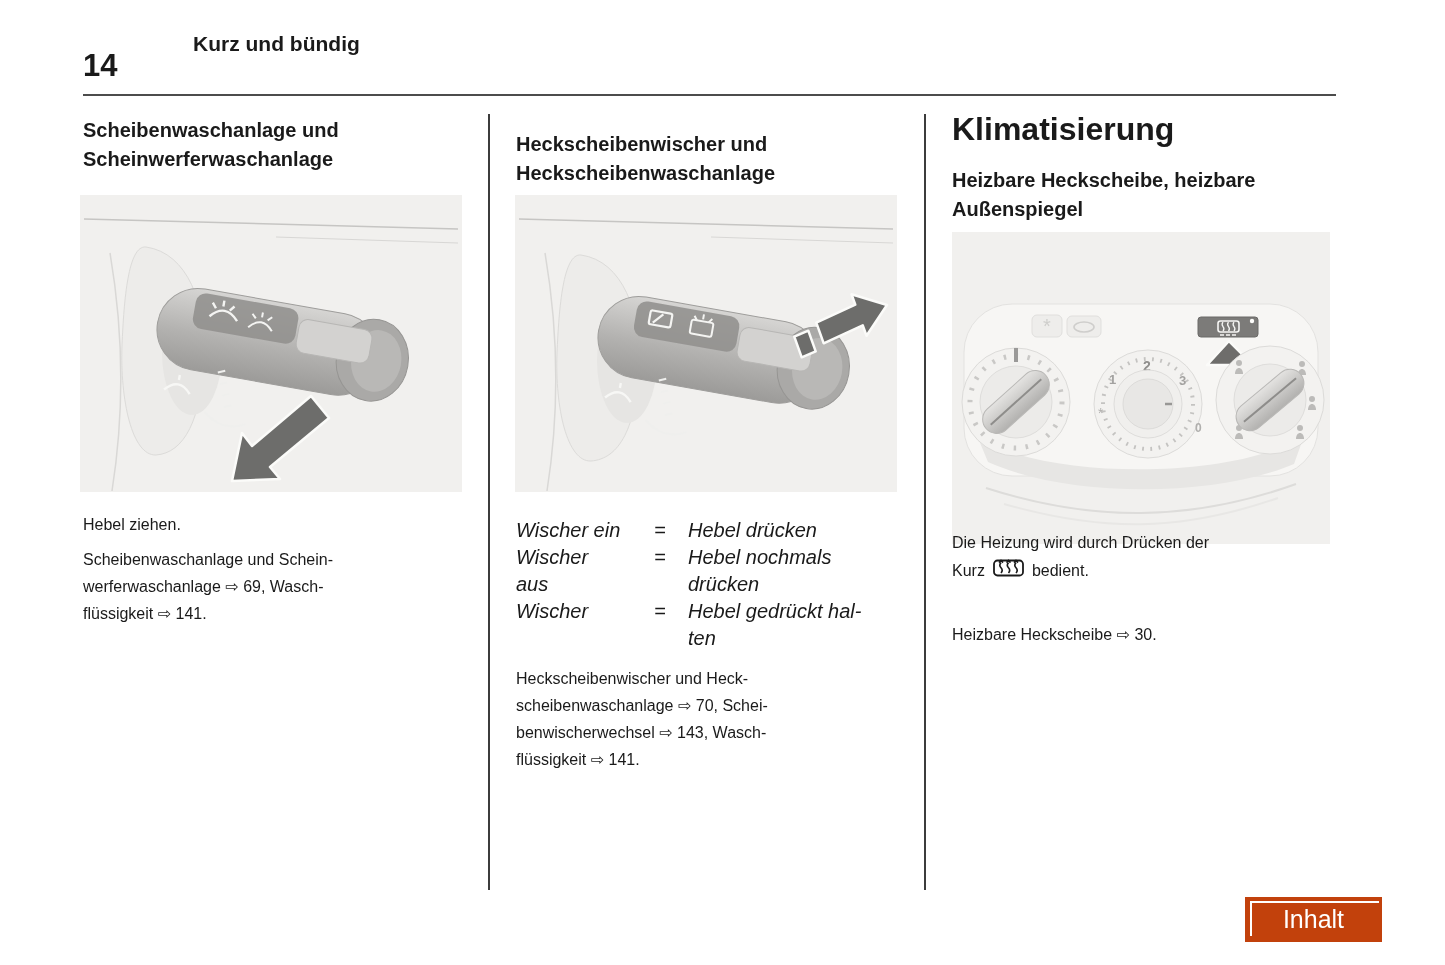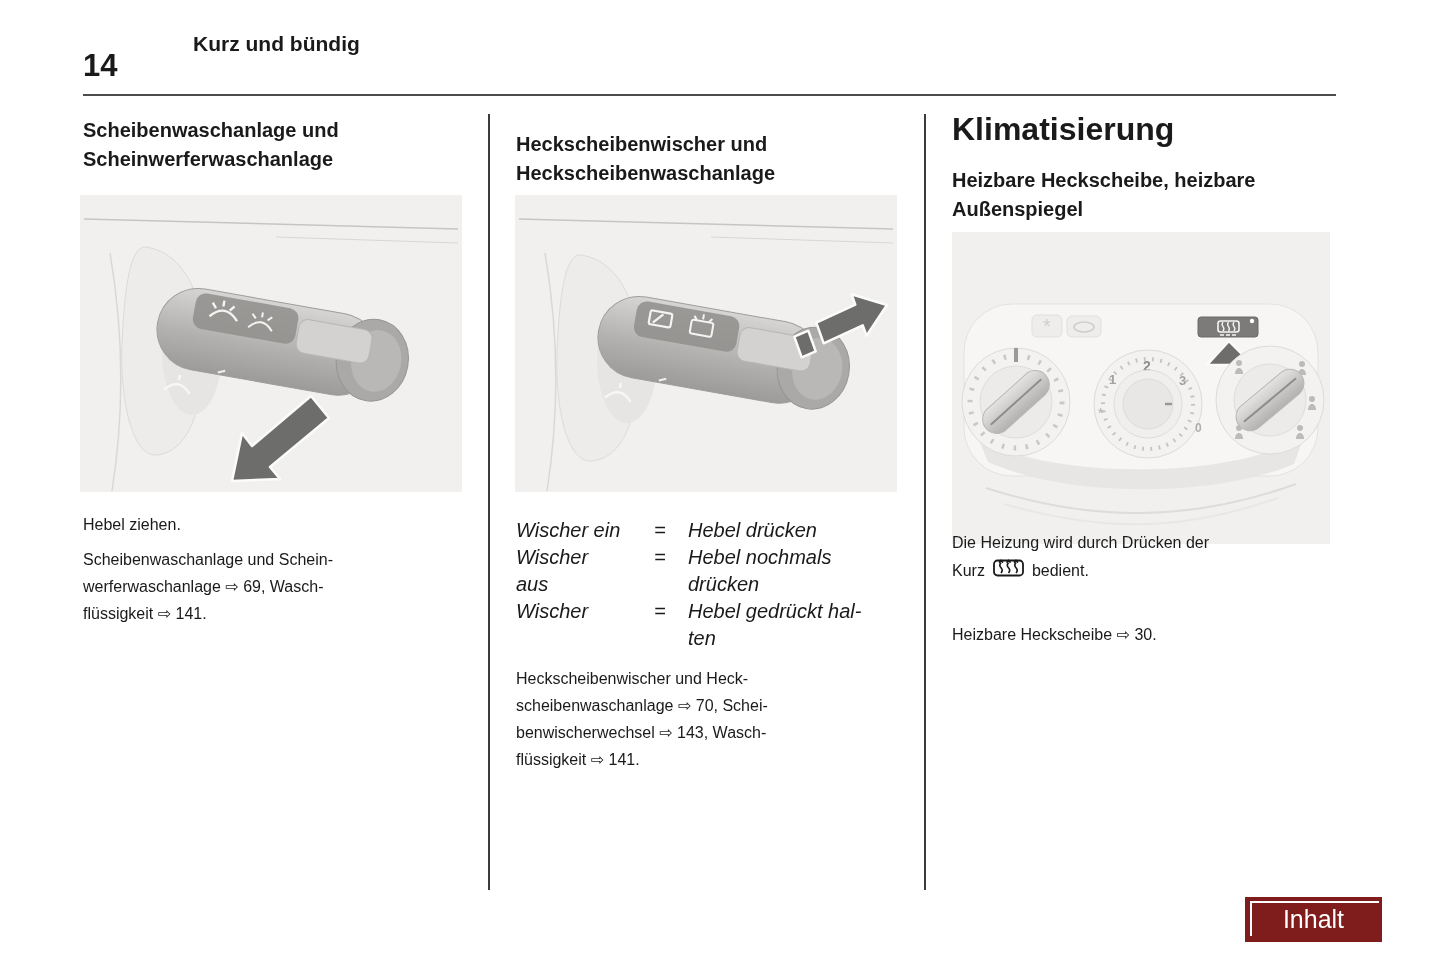--- a/index.html
+++ b/index.html
@@ -48,21 +48,21 @@
 
   #col2-reference { left:516px; top:665px; width:392px; }
 
   #col3-heating   { left:952px; top:529px; width:400px; }
   #col3-reference { left:952px; top:621px; width:400px; }
   .inline-icon { vertical-align:-4px; margin:0 6px 0 7px; }
 
   
   #inhalt-button {
     left:1245px; top:897px; width:137px; height:45px;
-    background:#7f1d1d; color:#ffffff;
+    background:#c2410c; color:#ffffff;
     display:flex; align-items:center; justify-content:center;
     font-size:25px; cursor:pointer; border:none;
   }
   #inhalt-button::before {
     content:""; position:absolute; left:5px; top:4px; right:3px; bottom:6px;
     border-top:2px solid #ffffff; border-left:2px solid #ffffff;
     pointer-events:none;
   }
 </style>
 </head>

